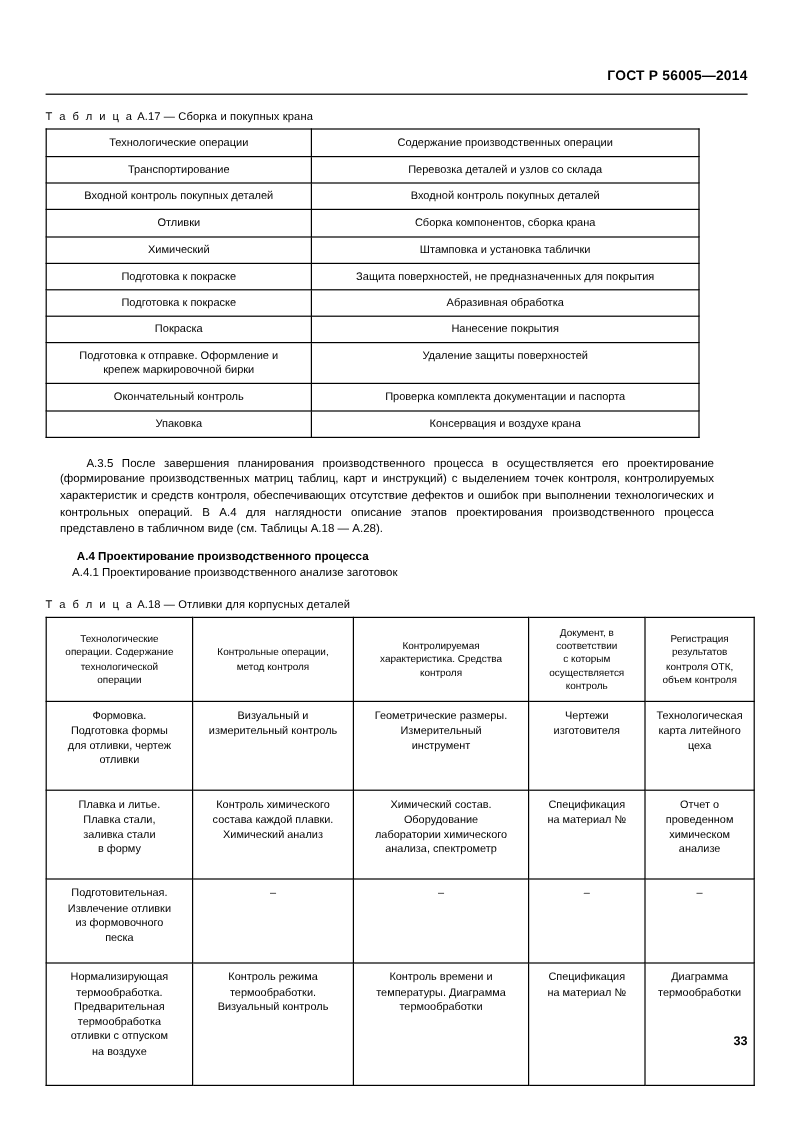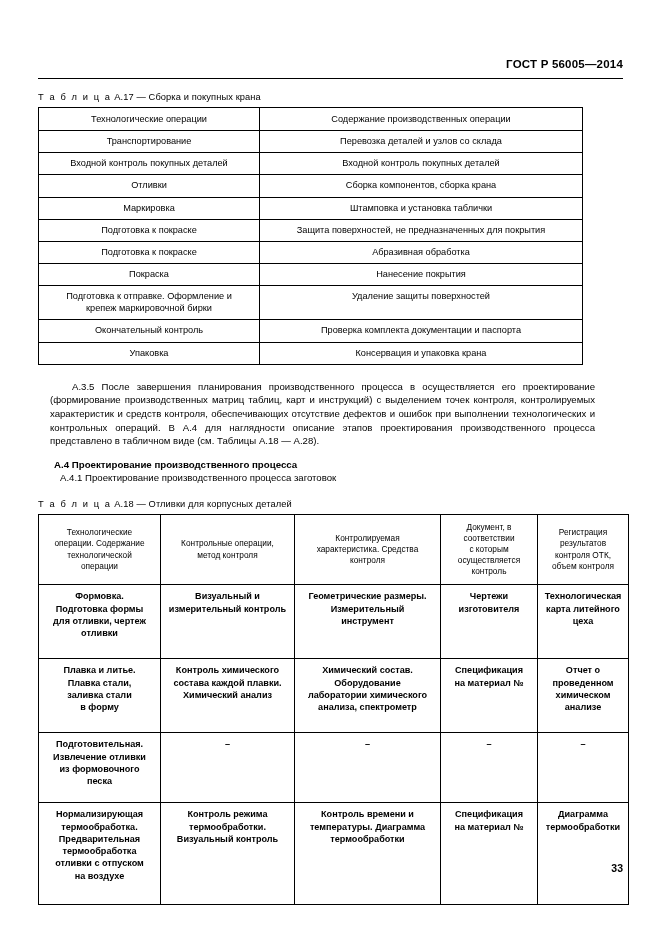--- a/index.html
+++ b/index.html
@@ -102,21 +102,21 @@
     font-size: 9.6px;
     line-height: 1.42;
     text-align: justify;
     margin: 15px 0 0 12px;
     width: 545px;
   }
   .para .indent { display: inline-block; width: 22px; }
   .head-bold {
     font-size: 9.7px;
     font-weight: bold;
-    margin: 11px 0 0 16px;
+    margin: 11px 0 0 26px;
   }
   .sub-line {
     font-size: 9.6px;
     margin: 2px 0 0 22px;
   }
 
   
   .t18-wrap { margin-top: 16px; }
   table.t18 {
     width: 545px;
@@ -124,21 +124,20 @@
   }
   table.t18 thead th {
     font-size: 8.3px;
     line-height: 1.34;
     padding: 7px 4px;
   }
   table.t18 td {
     font-size: 9.1px;
     line-height: 1.35;
     padding: 5px 5px 6px 5px;
-    font-weight: bold;
   }
   table.t18 .col1 { width: 113px; }
   table.t18 .col2 { width: 125px; }
   table.t18 .col3 { width: 137px; }
   table.t18 .col4 { width: 88px; }
   table.t18 .col5 { width: 82px; }
   td.dash { text-align: center; vertical-align: middle; }
 
   .row-h1 td { height: 62px; }
   .row-h2 td { height: 62px; }
@@ -184,21 +183,21 @@
           </tr>
           <tr>
             <td class="c0">Входной контроль покупных деталей</td>
             <td class="c1">Входной контроль покупных деталей</td>
           </tr>
           <tr>
             <td class="c0">Отливки</td>
             <td class="c1">Сборка компонентов, сборка крана</td>
           </tr>
           <tr>
-            <td class="c0">Маркировка</td>
+            <td class="c0">Химический</td>
             <td class="c1">Штамповка и установка таблички</td>
           </tr>
           <tr>
             <td class="c0">Подготовка к покраске</td>
             <td class="c1">Защита поверхностей, не предназначенных для покрытия</td>
           </tr>
           <tr>
             <td class="c0">Подготовка к покраске</td>
             <td class="c1">Абразивная обработка</td>
           </tr>
@@ -209,29 +208,29 @@
           <tr>
             <td class="c0">Подготовка к отправке. Оформление и<br>крепеж маркировочной бирки</td>
             <td class="c1">Удаление защиты поверхностей</td>
           </tr>
           <tr>
             <td class="c0">Окончательный контроль</td>
             <td class="c1">Проверка комплекта документации и паспорта</td>
           </tr>
           <tr>
             <td class="c0">Упаковка</td>
-            <td class="c1">Консервация и упаковка крана</td>
+            <td class="c1">Консервация и воздухе крана</td>
           </tr>
         </tbody>
     </table>
 
     <p class="para"><span class="indent"></span><span id="p35">А.3.5 После завершения планирования производственного процесса в осуществляется его проектирование (формирование производственных матриц таблиц, карт и инструкций) с выделением точек контроля, контролируемых характеристик и средств контроля, обеспечивающих отсутствие дефектов и ошибок при выполнении технологических и контрольных операций. В А.4 для наглядности описание этапов проектирования производственного процесса представлено в табличном виде (см. Таблицы А.18 — А.28).</span></p>
 
     <div class="head-bold">А.4 Проектирование производственного процесса</div>
-    <div class="sub-line">А.4.1 Проектирование производственного процесса заготовок</div>
+    <div class="sub-line">А.4.1 Проектирование производственного анализе заготовок</div>
 
     <div class="t18-wrap">
       <div class="table-caption">
         <span class="sp">Т а б л и ц а</span> <span id="cap18">А.18 — Отливки для корпусных деталей</span>
       </div>
 
       <table class="doc t18">
         <thead>
           <tr>
             <th class="col1" id="h18-0">Технологические<br>операции. Содержание<br>технологической<br>операции</th>

